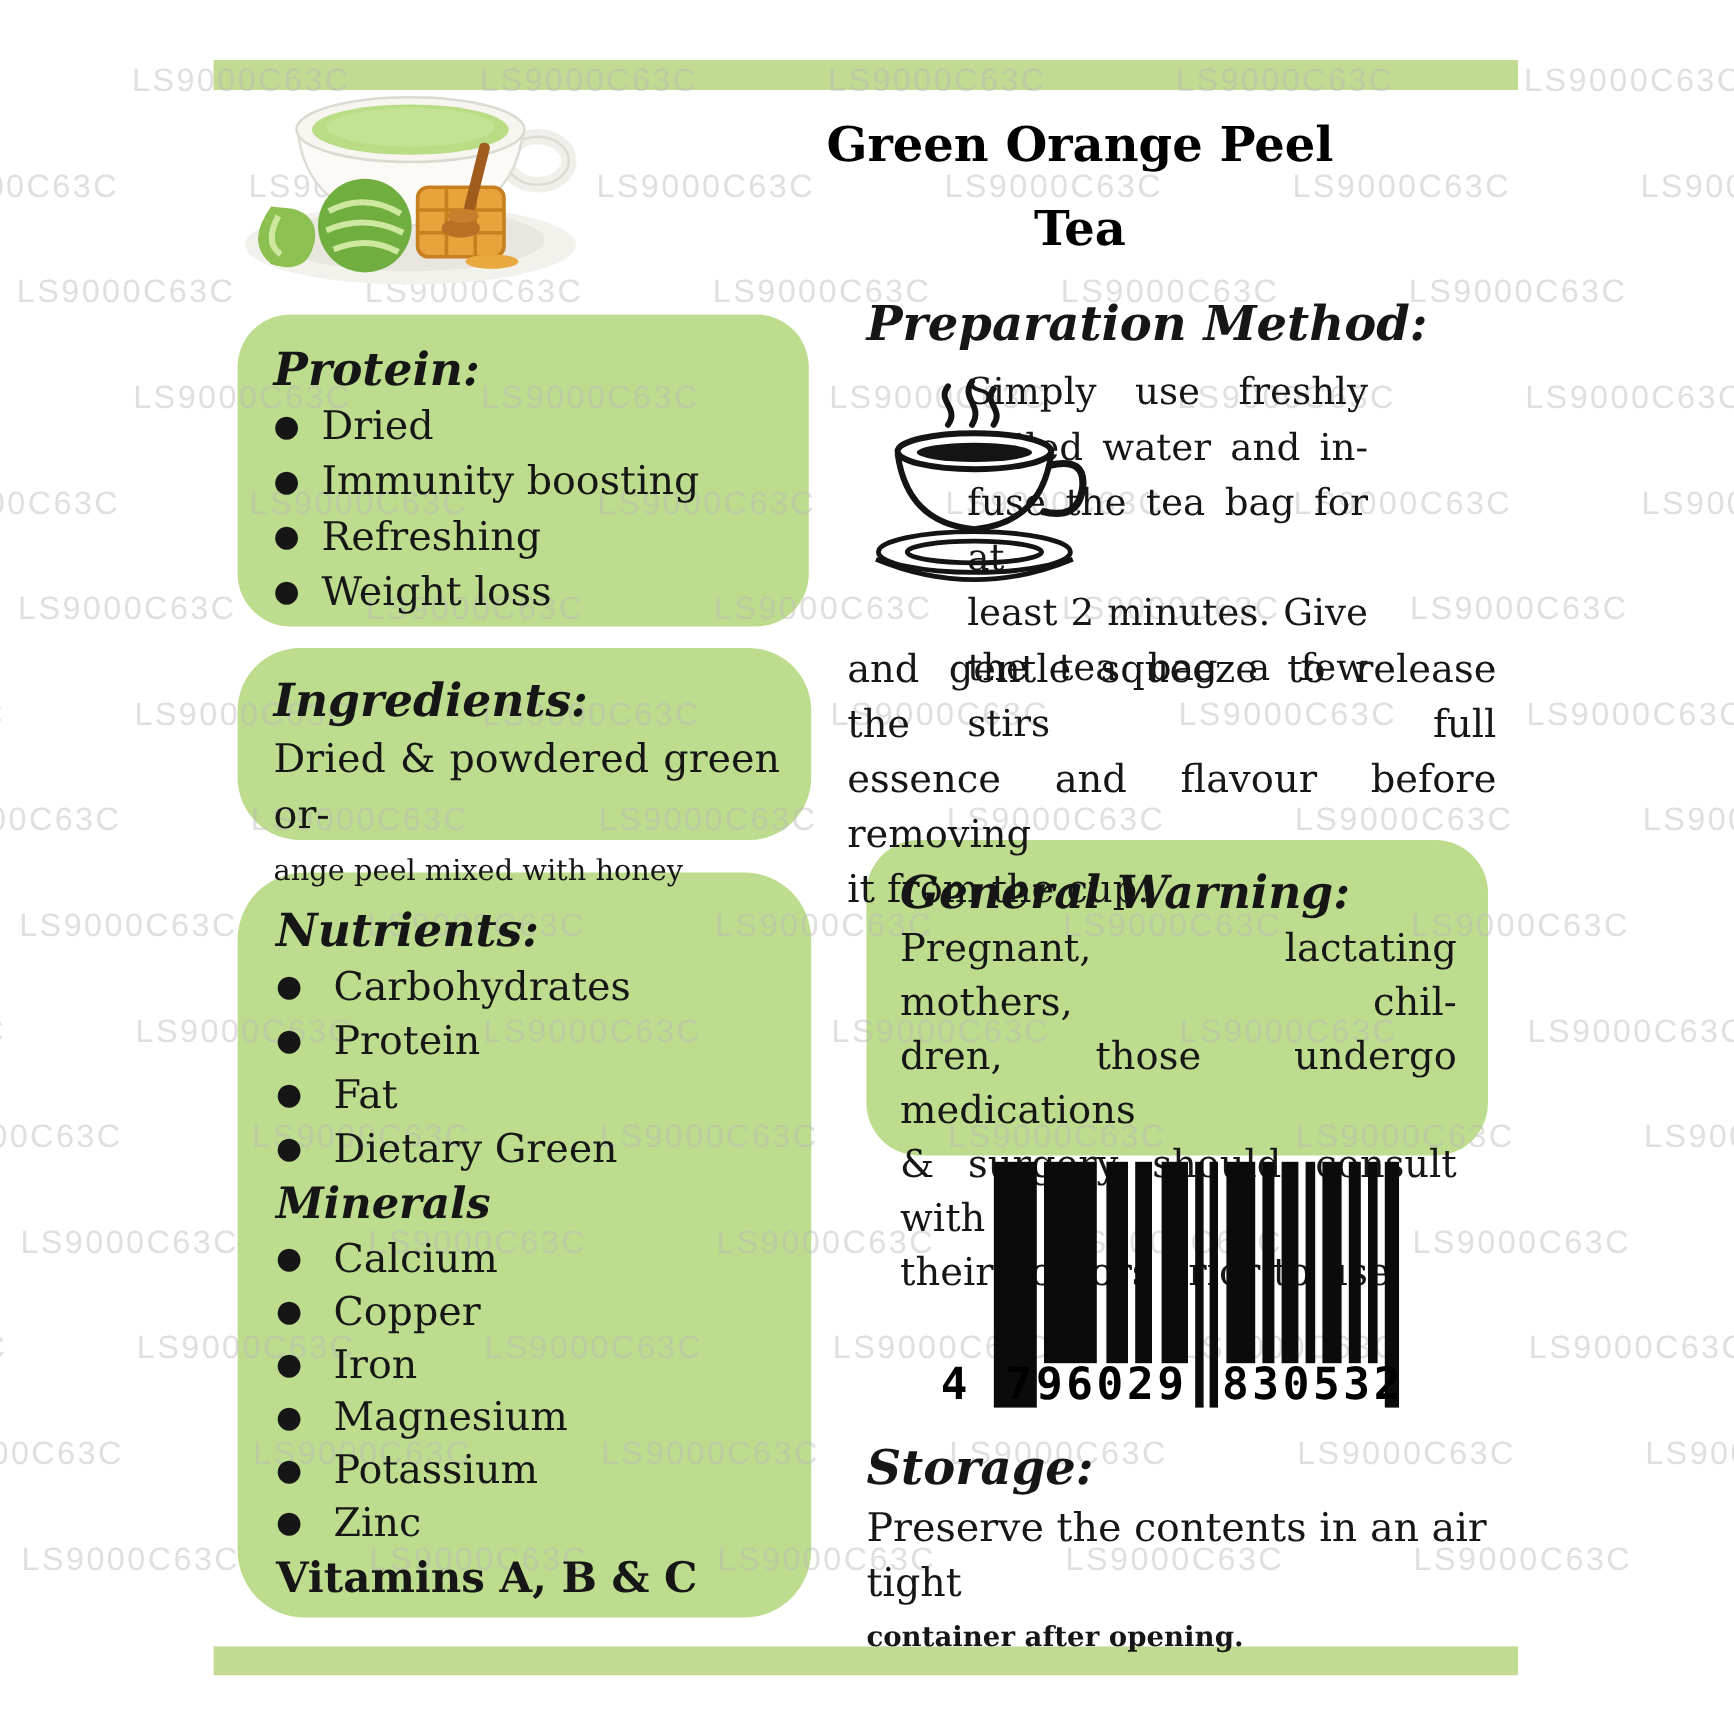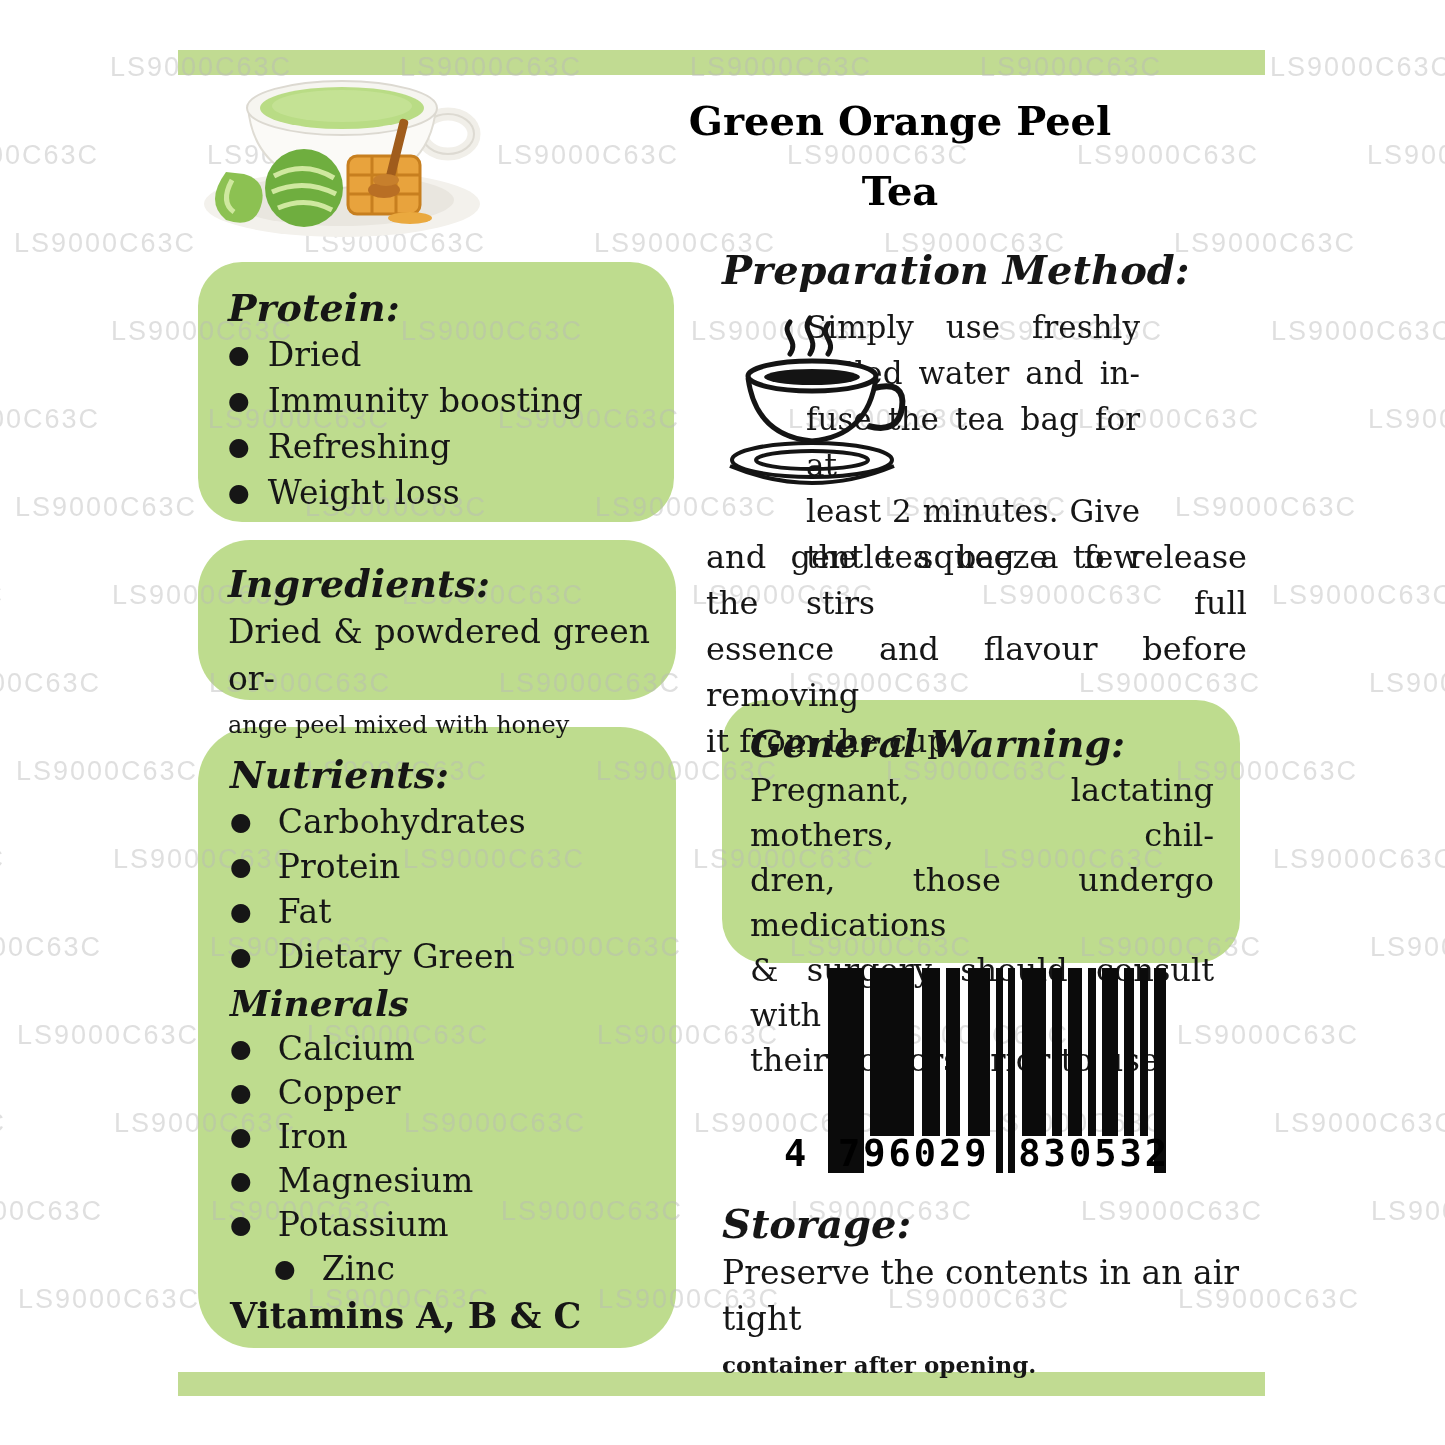--- a/index.html
+++ b/index.html
@@ -201,21 +201,21 @@
           <div class="item" style="line-height:45px;"><span class="bullet" style="margin-right:26px;">●</span><span>Fat</span></div>
           <div class="item" style="line-height:45px;"><span class="bullet" style="margin-right:26px;">●</span><span>Dietary Green</span></div>
         </div>
       <div class="minerals-head">Minerals</div>
       <div>
           <div class="item" style="line-height:44px;"><span class="bullet" style="margin-right:26px;">●</span><span>Calcium</span></div>
           <div class="item" style="line-height:44px;"><span class="bullet" style="margin-right:26px;">●</span><span>Copper</span></div>
           <div class="item" style="line-height:44px;"><span class="bullet" style="margin-right:26px;">●</span><span>Iron</span></div>
           <div class="item" style="line-height:44px;"><span class="bullet" style="margin-right:26px;">●</span><span>Magnesium</span></div>
           <div class="item" style="line-height:44px;"><span class="bullet" style="margin-right:26px;">●</span><span>Potassium</span></div>
-          <div class="item" style="line-height:44px;margin-left:44px;"><span class="bullet" style="margin-right:26px;">●</span><span>Zinc</span></div>
+          <div class="item" style="line-height:44px;"><span class="bullet" style="margin-right:26px;">●</span><span>Zinc</span></div>
         </div>
       <div class="vitamins">Vitamins A, B &amp; C</div>
     </div>
   </div>
 
   <div class="prep-head">Preparation Method:</div>
   <div class="prep-block">
     <div class="prep-icon">
       <svg viewBox="0 0 190 178" width="190" height="178">
         <path d="M66,8 c-10,12 10,18 0,32" fill="none" stroke="#141414" stroke-width="5" stroke-linecap="round"></path>

